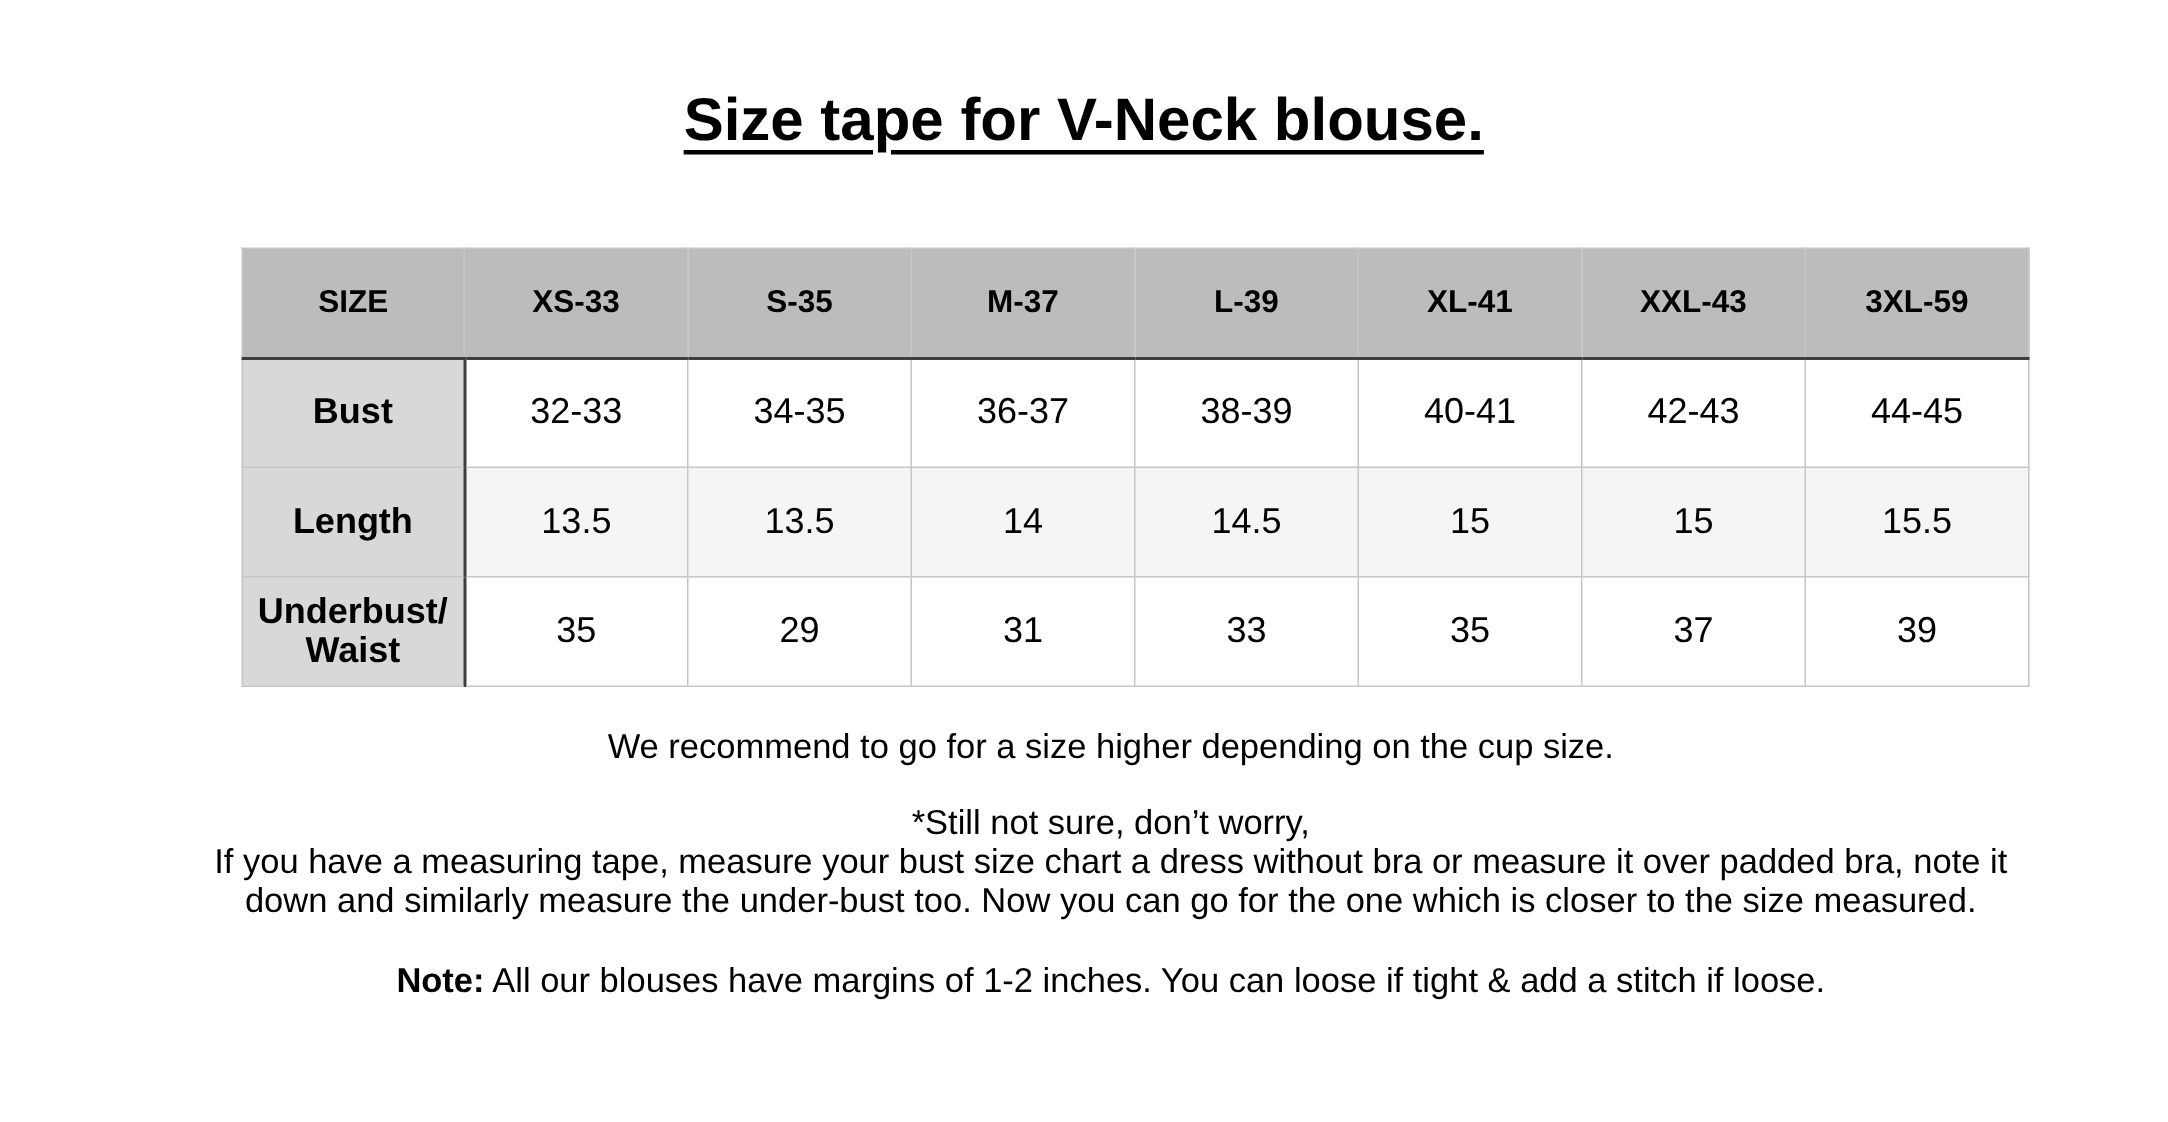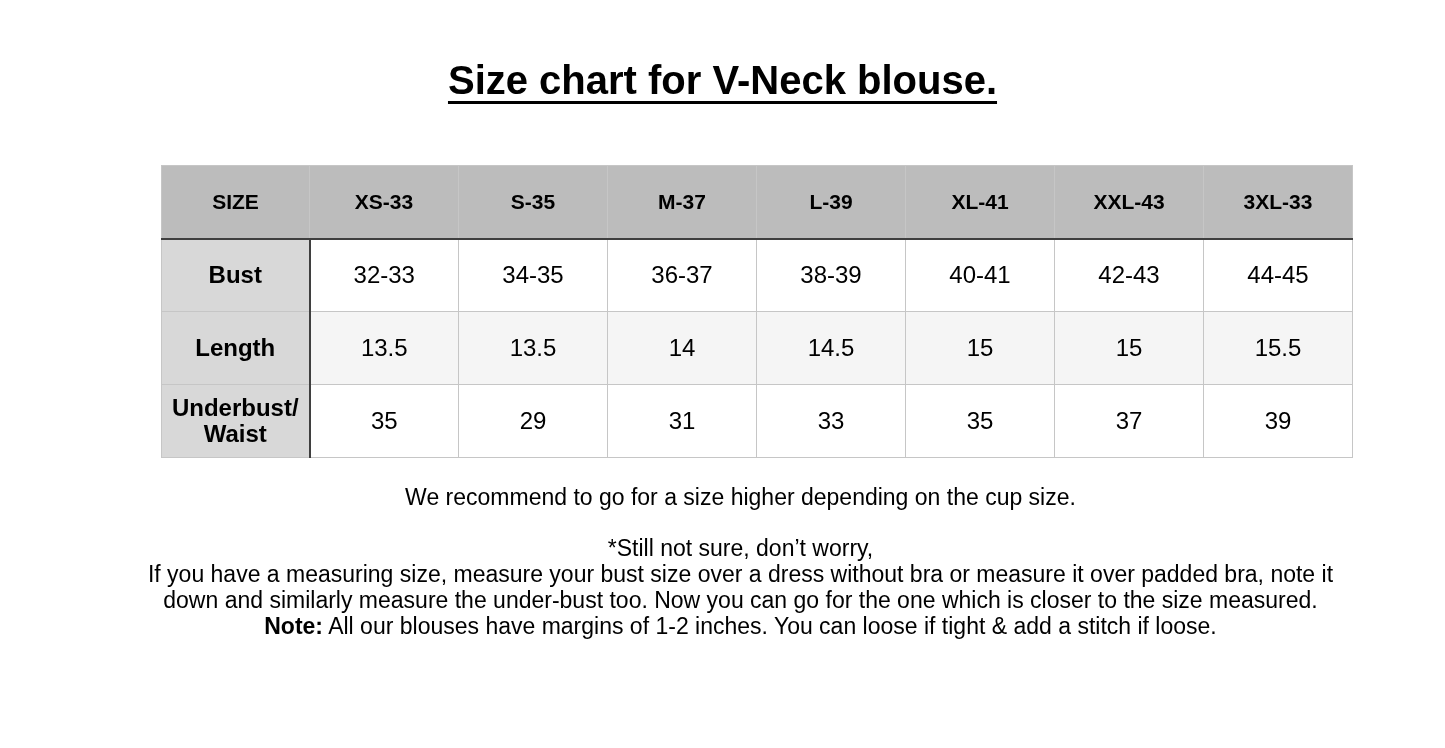--- a/index.html
+++ b/index.html
@@ -68,29 +68,29 @@
   .notes-block {
     position: absolute;
     left: 133px;
     top: 484px;
     width: 1215px;
     font-size: 23px;
     line-height: 26px;
     text-align: center;
   }
   .notes-block .para-gap { margin-top: 25px; }
-  .notes-block .note-line { }
+  .notes-block .note-line { margin-top: 27px; }
   .note-label { font-weight: bold; }
 </style>
 </head>
 <body>
 
 <div class="page">
 
-  <h1 class="page-title">Size chart for V-Neck blouse.</h1>
+  <h1 class="page-title">Size tape for V-Neck blouse.</h1>
 
   <table class="size-chart">
     <colgroup>
       <col class="label-col">
       <col class="data-col">
         <col class="data-col">
         <col class="data-col">
         <col class="data-col">
         <col class="data-col">
         <col class="data-col">
@@ -98,21 +98,21 @@
     </colgroup>
     <thead>
       <tr>
         <th>SIZE</th>
         <th>XS-33</th>
         <th>S-35</th>
         <th>M-37</th>
         <th>L-39</th>
         <th>XL-41</th>
         <th>XXL-43</th>
-        <th>3XL-33</th>
+        <th>3XL-59</th>
       </tr>
     </thead>
     <tbody>
       <tr>
         <th class="row-label">Bust</th>
         <td>32-33</td>
         <td>34-35</td>
         <td>36-37</td>
         <td>38-39</td>
         <td>40-41</td>
@@ -139,17 +139,17 @@
         <td>35</td>
         <td>37</td>
         <td>39</td>
       </tr>
     </tbody>
   </table>
 
   <div class="notes-block">
     <div>We recommend to go for a size higher depending on the cup size.</div>
     <div class="para-gap">*Still not sure, don’t worry,</div>
-    <div>If you have a measuring size, measure your bust size over a dress without bra or measure it over padded bra, note it down and similarly measure the under-bust too. Now you can go for the one which is closer to the size measured.</div>
+    <div>If you have a measuring tape, measure your bust size chart a dress without bra or measure it over padded bra, note it down and similarly measure the under-bust too. Now you can go for the one which is closer to the size measured.</div>
     <div class="note-line"><span class="note-label">Note:</span><span> All our blouses have margins of 1-2 inches. You can loose if tight &amp; add a stitch if loose.</span></div>
   </div>
 
 </div>
 
 </body></html>

